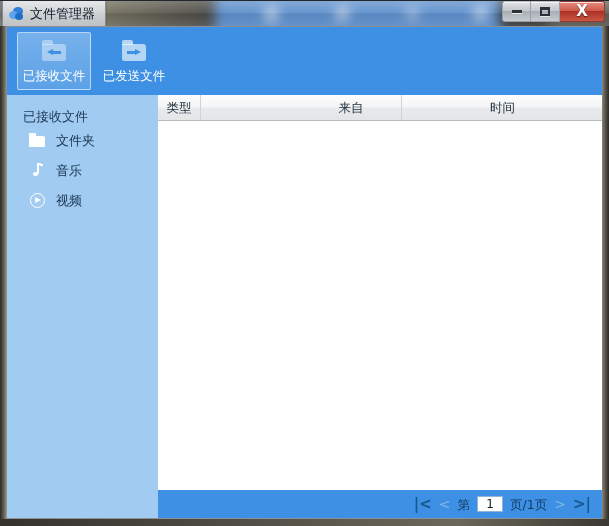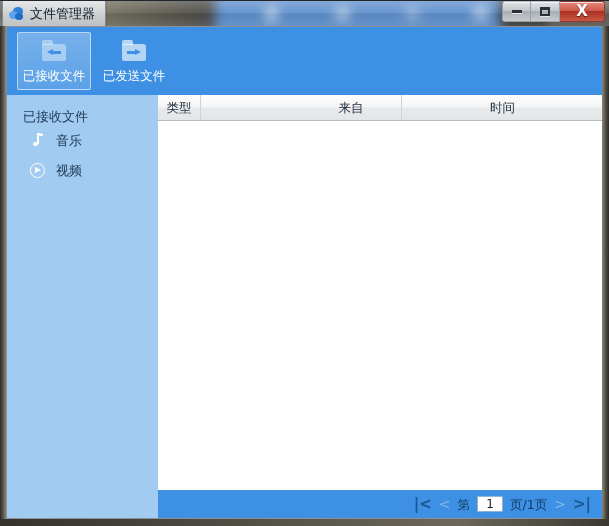--- a/index.html
+++ b/index.html
@@ -447,20 +447,27 @@
           <span class="tb-label">已发送文件</span>
         </div>
 
 
 
       </div>
 
       <div class="sidebar">
         <div class="side-title">已接收文件</div>
 
+        <div class="side-item">
+          <span class="side-ico ico-folder">
+            <span class="t"></span>
+              <span class="b"></span>
+          </span>
+          <span class="side-label">文件夹</span>
+        </div>
 
 
 
         <div class="side-item">
           <span class="side-ico ico-music">
             <span class="n"></span>
               <span class="st"></span>
               <span class="fl"></span>
           </span>
           <span class="side-label">音乐</span>

